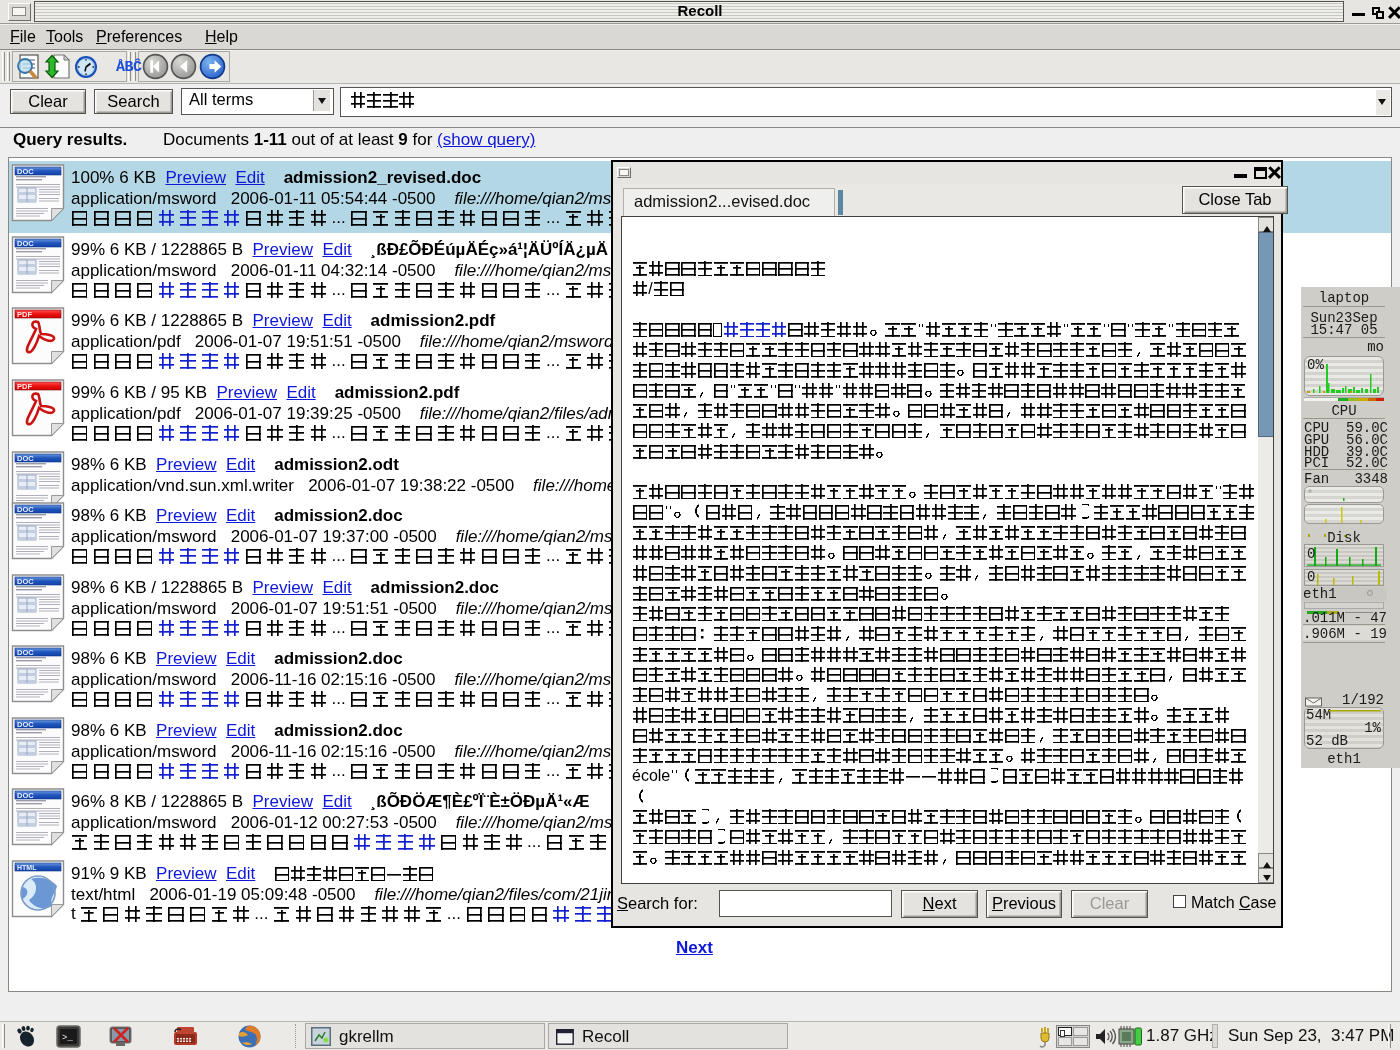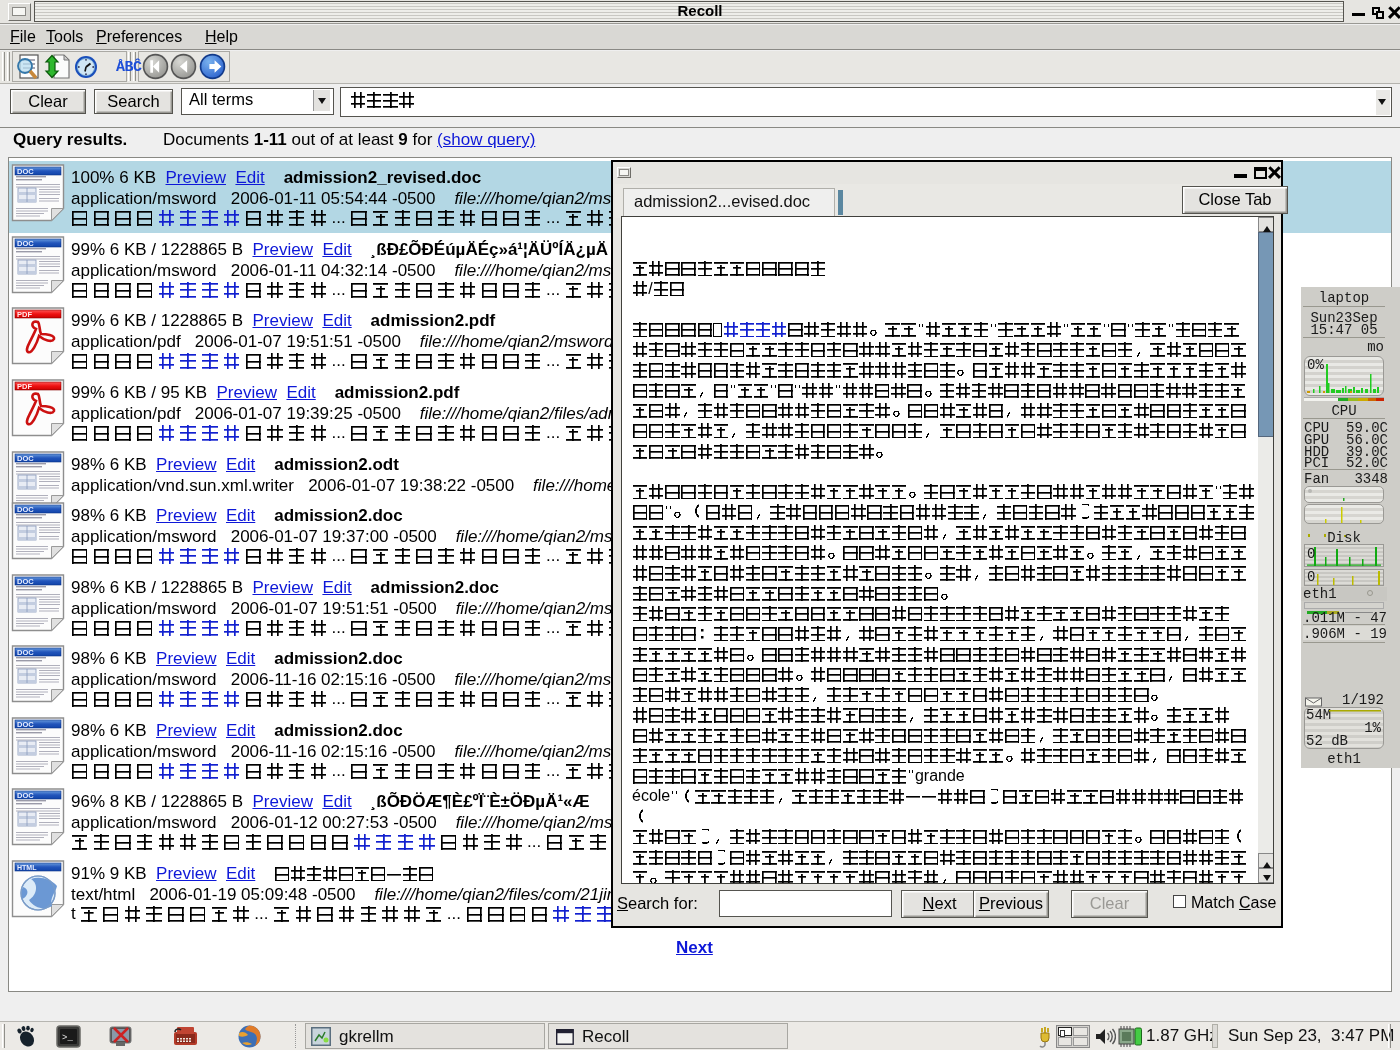--- a/index.html
+++ b/index.html
@@ -319,21 +319,20 @@
         <div style="height:20.3px"><i class="c"></i><i class="b"></i><i class="a"></i><i class="c"></i><i class="d"></i><i class="b"></i><i class="c"></i><i class="a"></i><i class="b"></i><i class="d"></i><i class="a"></i><i class="a"></i><i class="d"></i><i class="c"></i><i class="d"></i><i class="b"></i><i class="a"></i><i class="a"></i><i class="pj"></i><i class="a"></i><i class="c"></i><i class="pc"></i><i class="a"></i><i class="b"></i><i class="c"></i><i class="a"></i><i class="b"></i><i class="d"></i><i class="c"></i><i class="a"></i><i class="a"></i><i class="a"></i><i class="a"></i><i class="c"></i><i class="b"></i><i class="b"></i><i class="d"></i><i class="d"></i></div>
         <div style="height:20.3px"><i class="a"></i><i class="b"></i><i class="d"></i><i class="c"></i><i class="a"></i><i class="c"></i><i class="b"></i><i class="d"></i><i class="d"></i><i class="b"></i><i class="a"></i><i class="d"></i><i class="d"></i><i class="b"></i><i class="c"></i><i class="b"></i><i class="a"></i><i class="a"></i><i class="b"></i><i class="pj"></i></div>
         <div style="height:20.3px"><i class="a"></i><i class="c"></i><i class="b"></i><i class="d"></i><i class="a"></i><i class="d"></i><i class="b"></i><i class="b"></i><i class="a"></i><i class="d"></i><i class="b"></i><i class="b"></i><i class="d"></i><i class="d"></i><i class="b"></i><i class="b"></i><i class="c"></i><i class="b"></i><i class="a"></i><i class="a"></i><i class="a"></i><i class="a"></i><i class="b"></i><i class="c"></i><i class="d"></i><i class="a"></i><i class="d"></i><i class="d"></i><i class="b"></i><i class="c"></i><i class="a"></i><i class="b"></i><i class="a"></i><i class="a"></i><i class="c"></i><i class="d"></i><i class="a"></i></div>
         <div style="height:20.3px"><i class="b"></i><i class="a"></i><i class="a"></i><i class="b"></i><i class="pn"></i><i class="a"></i><i class="a"></i><i class="d"></i><i class="b"></i><i class="b"></i><i class="c"></i><i class="a"></i><i class="c"></i><i class="pc"></i><i class="c"></i><i class="b"></i><i class="d"></i><i class="a"></i><i class="c"></i><i class="d"></i><i class="d"></i><i class="d"></i><i class="a"></i><i class="d"></i><i class="a"></i><i class="pc"></i><i class="c"></i><i class="b"></i><i class="d"></i><i class="d"></i><i class="a"></i><i class="d"></i><i class="d"></i><i class="b"></i><i class="pc"></i><i class="a"></i><i class="b"></i><i class="d"></i></div>
         <div style="height:20.3px"><i class="a"></i><i class="d"></i><i class="d"></i><i class="d"></i><i class="d"></i><i class="c"></i><i class="b"></i><i class="pj"></i><i class="b"></i><i class="b"></i><i class="a"></i><i class="c"></i><i class="c"></i><i class="c"></i><i class="d"></i><i class="c"></i><i class="a"></i><i class="a"></i><i class="c"></i><i class="b"></i><i class="b"></i><i class="a"></i><i class="a"></i><i class="b"></i><i class="c"></i><i class="b"></i><i class="a"></i><i class="c"></i><i class="b"></i><i class="c"></i><i class="d"></i><i class="a"></i><i class="d"></i><i class="c"></i><i class="b"></i><i class="c"></i><i class="d"></i><i class="c"></i></div>
         <div style="height:20.3px"><i class="b"></i><i class="a"></i><i class="d"></i><i class="c"></i><i class="d"></i><i class="a"></i><i class="b"></i><i class="b"></i><i class="b"></i><i class="c"></i><i class="pj"></i><i class="c"></i><i class="b"></i><i class="b"></i><i class="b"></i><i class="b"></i><i class="d"></i><i class="a"></i><i class="a"></i><i class="b"></i><i class="d"></i><i class="a"></i><i class="c"></i><i class="d"></i><i class="c"></i><i class="a"></i><i class="c"></i><i class="c"></i><i class="b"></i><i class="a"></i><i class="d"></i><i class="d"></i><i class="b"></i><i class="pc"></i><i class="b"></i><i class="c"></i><i class="d"></i><i class="d"></i></div>
         <div style="height:20.3px"><i class="a"></i><i class="b"></i><i class="c"></i><i class="d"></i><i class="c"></i><i class="c"></i><i class="a"></i><i class="b"></i><i class="c"></i><i class="a"></i><i class="a"></i><i class="pc"></i><i class="a"></i><i class="a"></i><i class="d"></i><i class="a"></i><i class="d"></i><i class="b"></i><i class="b"></i><i class="d"></i><i class="d"></i><i class="b"></i><i class="c"></i><i class="b"></i><i class="a"></i><i class="a"></i><i class="a"></i><i class="a"></i><i class="b"></i><i class="a"></i><i class="a"></i><i class="b"></i><i class="pj"></i></div>
         <div style="height:20.3px"><i class="c"></i><i class="b"></i><i class="a"></i><i class="c"></i><i class="d"></i><i class="b"></i><i class="b"></i><i class="b"></i><i class="d"></i><i class="c"></i><i class="a"></i><i class="a"></i><i class="c"></i><i class="d"></i><i class="b"></i><i class="a"></i><i class="a"></i><i class="pc"></i><i class="a"></i><i class="d"></i><i class="d"></i><i class="b"></i><i class="c"></i><i class="d"></i><i class="c"></i><i class="a"></i><i class="c"></i><i class="b"></i><i class="a"></i><i class="a"></i><i class="d"></i><i class="c"></i><i class="pj"></i><i class="a"></i><i class="d"></i><i class="d"></i><i class="c"></i></div>
         <div style="height:20.3px"><i class="b"></i><i class="c"></i><i class="d"></i><i class="d"></i><i class="a"></i><i class="d"></i><i class="a"></i><i class="b"></i><i class="c"></i><i class="d"></i><i class="a"></i><i class="c"></i><i class="b"></i><i class="d"></i><i class="c"></i><i class="a"></i><i class="b"></i><i class="b"></i><i class="a"></i><i class="a"></i><i class="b"></i><i class="d"></i><i class="c"></i><i class="b"></i><i class="a"></i><i class="pc"></i><i class="a"></i><i class="d"></i><i class="b"></i><i class="a"></i><i class="b"></i><i class="c"></i><i class="a"></i><i class="d"></i><i class="a"></i><i class="b"></i><i class="c"></i><i class="b"></i></div>
         <div style="height:20.3px"><i class="a"></i><i class="d"></i><i class="d"></i><i class="d"></i><i class="b"></i><i class="a"></i><i class="a"></i><i class="a"></i><i class="a"></i><i class="a"></i><i class="a"></i><i class="d"></i><i class="a"></i><i class="c"></i><i class="b"></i><i class="c"></i><i class="a"></i><i class="b"></i><i class="a"></i><i class="a"></i><i class="c"></i><i class="d"></i><i class="d"></i><i class="pj"></i><i class="c"></i><i class="a"></i><i class="a"></i><i class="b"></i><i class="d"></i><i class="a"></i><i class="b"></i><i class="c"></i><i class="pc"></i><i class="b"></i><i class="b"></i><i class="a"></i><i class="c"></i><i class="d"></i></div>
-        <div style="height:20.3px"><i class="b"></i><i class="a"></i><i class="a"></i><i class="b"></i><i class="d"></i><i class="a"></i><i class="b"></i><i class="a"></i><i class="d"></i><i class="d"></i><i class="c"></i><i class="c"></i><i class="a"></i><i class="b"></i><i class="b"></i><i class="d"></i><i class="a"></i><i class="q1"></i>grande</div>
         <div style="height:20.3px">école<i class="q2"></i><i class="po"></i><i class="d"></i><i class="d"></i><i class="a"></i><i class="a"></i><i class="a"></i><i class="pc"></i><i class="d"></i><i class="a"></i><i class="a"></i><i class="d"></i><i class="a"></i><i class="a"></i><i class="c"></i><i class="pm"></i><i class="pm"></i><i class="c"></i><i class="c"></i><i class="b"></i><i class="pe"></i><i class="b"></i><i class="d"></i><i class="b"></i><i class="c"></i><i class="d"></i><i class="d"></i><i class="b"></i><i class="c"></i><i class="c"></i><i class="c"></i><i class="c"></i><i class="b"></i><i class="b"></i><i class="a"></i><i class="c"></i></div>
         <div style="height:20.3px"><i class="po"></i></div>
         <div style="height:20.3px"><i class="d"></i><i class="c"></i><i class="b"></i><i class="d"></i><i class="pe"></i><i class="pc"></i><i class="a"></i><i class="c"></i><i class="a"></i><i class="a"></i><i class="b"></i><i class="b"></i><i class="a"></i><i class="b"></i><i class="b"></i><i class="d"></i><i class="b"></i><i class="c"></i><i class="d"></i><i class="a"></i><i class="a"></i><i class="b"></i><i class="c"></i><i class="b"></i><i class="a"></i><i class="a"></i><i class="b"></i><i class="b"></i><i class="b"></i><i class="d"></i><i class="a"></i><i class="pj"></i><i class="b"></i><i class="b"></i><i class="c"></i><i class="b"></i><i class="a"></i><i class="po"></i></div>
         <div style="height:20.3px"><i class="d"></i><i class="a"></i><i class="b"></i><i class="a"></i><i class="b"></i><i class="pe"></i><i class="b"></i><i class="c"></i><i class="d"></i><i class="c"></i><i class="d"></i><i class="d"></i><i class="pc"></i><i class="a"></i><i class="a"></i><i class="b"></i><i class="d"></i><i class="d"></i><i class="b"></i><i class="c"></i><i class="a"></i><i class="b"></i><i class="a"></i><i class="a"></i><i class="a"></i><i class="b"></i><i class="a"></i><i class="d"></i><i class="b"></i><i class="a"></i><i class="a"></i><i class="a"></i><i class="a"></i><i class="b"></i><i class="c"></i><i class="c"></i><i class="a"></i><i class="d"></i></div>
         <div style="height:20.3px"><i class="d"></i><i class="pj"></i><i class="a"></i><i class="d"></i><i class="d"></i><i class="d"></i><i class="c"></i><i class="c"></i><i class="b"></i><i class="c"></i><i class="d"></i><i class="d"></i><i class="d"></i><i class="d"></i><i class="c"></i><i class="b"></i><i class="c"></i><i class="a"></i><i class="c"></i><i class="pc"></i><i class="b"></i><i class="b"></i><i class="b"></i><i class="a"></i><i class="b"></i><i class="d"></i><i class="c"></i><i class="c"></i><i class="d"></i><i class="d"></i><i class="d"></i><i class="b"></i><i class="c"></i><i class="a"></i><i class="b"></i><i class="c"></i><i class="d"></i><i class="d"></i></div>
       </div>
 <div class="abs" style="left:636px;top:0;width:16px;height:666px;background:#ebebe8">
 <div class="abs" style="left:0;top:0;width:16px;height:15px;background:#e3e2df;border:1px solid #888">
           <div class="abs" style="left:3.5px;top:4px;width:0;height:0;border:4px solid transparent;border-bottom:6px solid #111"></div>
         </div>
@@ -343,21 +342,21 @@
         </div>
 <div class="abs" style="left:0;top:651px;width:16px;height:15px;background:#e3e2df;border:1px solid #888">
           <div class="abs" style="left:3.5px;top:6px;width:0;height:0;border:4px solid transparent;border-top:6px solid #111"></div>
         </div>
 </div>
 </div>
 <div class="abs" style="left:0px;top:724px;width:668px;height:40px;background:#e6e5e1;font-size:16.5px">
 <span class="abs" style="left:4px;top:8px"><u>S</u>earch for:</span>
 <div class="abs" style="left:106px;top:4px;width:173px;height:27px;background:#fff;border:1.5px solid #55544f"></div>
 <div class="btn" style="left:288px;top:4px;width:77px;height:28px;line-height:25px"><u>N</u>ext</div>
-<div class="btn" style="left:360px;top:4px;width:76px;height:28px;line-height:25px"><u>P</u>revious</div>
+<div class="btn" style="left:373px;top:4px;width:76px;height:28px;line-height:25px"><u>P</u>revious</div>
 <div class="btn" style="left:458px;top:4px;width:77px;height:28px;line-height:25px;color:#9a9995">Clear</div>
 <div class="abs" style="left:560px;top:9px;width:13px;height:13px;background:#fff;border:1px solid #444"></div>
 <span class="abs" style="left:578px;top:8px;white-space:nowrap;font-size:16px">Match <u>C</u>ase</span>
 </div>
 </div>
 <div class="abs" style="left:1301px;top:287px;width:112px;height:481px;background:#cecdc8;border-right:2.5px solid #222;font-family:'Liberation Mono',monospace;font-size:14px;color:#1a1a1a;overflow:hidden">
 <div class="abs" style="left:0;top:3px;width:86px;text-align:center">laptop</div>
 <div class="abs" style="left:2px;top:19px;width:82px;border-top:1px solid #99988f"></div>
 <div class="abs" style="left:0;top:23px;width:86px;text-align:center">Sun23Sep</div>
 <div class="abs" style="left:0;top:35px;width:86px;text-align:center">15:47 05</div>

